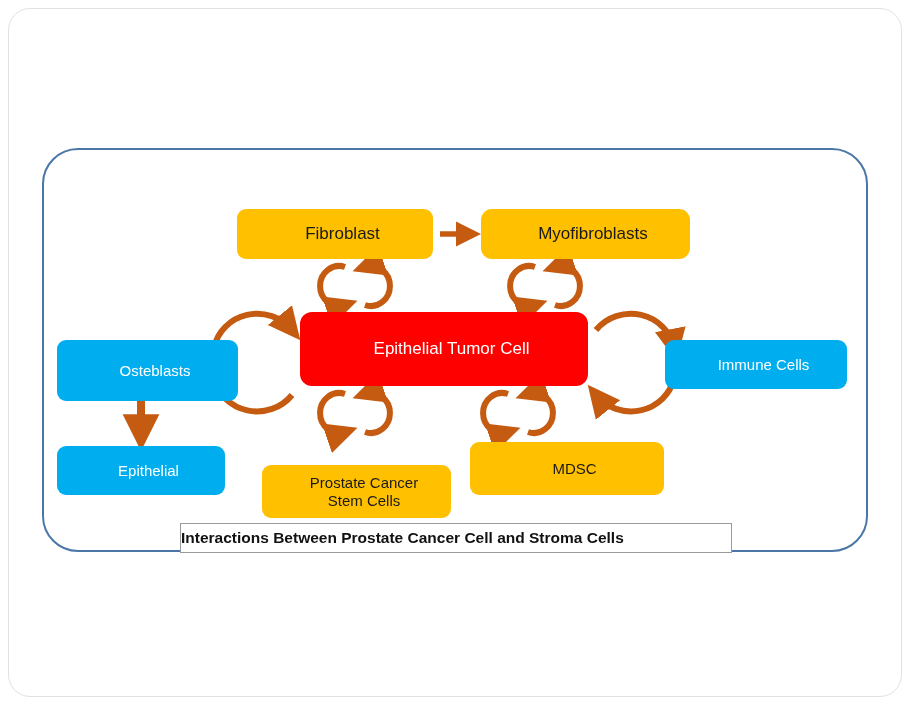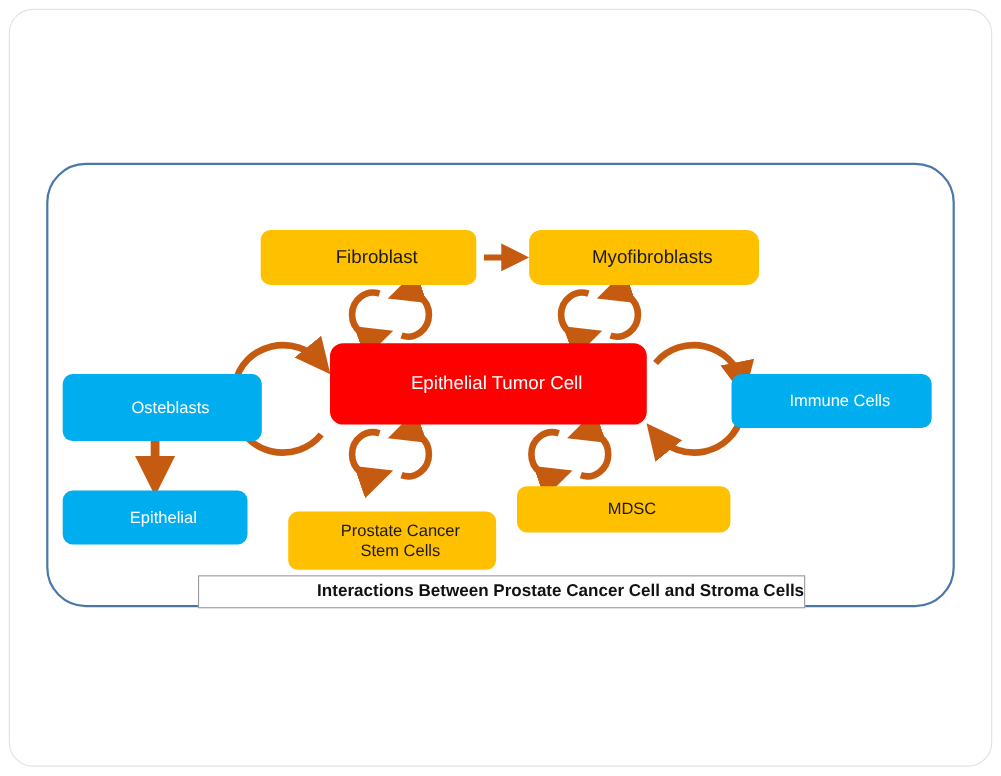--- a/index.html
+++ b/index.html
@@ -49,32 +49,32 @@
   .node-blue   { background: #00ADEE; color: #ffffff; }
   .node-red    { background: #FF0000; color: #ffffff; }
 
   #node-fibroblast      { left: 237px; top: 209px; width: 196px; height: 50px; font-size: 17px; }
   #node-myofibroblasts  { left: 481px; top: 209px; width: 209px; height: 50px; font-size: 17px; border-radius: 11px; }
   #node-tumor           { left: 300px; top: 312px; width: 288px; height: 74px; font-size: 17px; border-radius: 12px; }
   #node-osteblasts      { left: 57px;  top: 340px; width: 181px; height: 61px; font-size: 15px; }
   #node-osteclasts      { left: 57px;  top: 446px; width: 168px; height: 49px; font-size: 15px; }
   #node-immune          { left: 665px; top: 340px; width: 182px; height: 49px; font-size: 15px; }
   #node-pcsc            { left: 262px; top: 442px; width: 189px; height: 53px; font-size: 15px; margin-top: 23px; }
-  #node-mdsc            { left: 470px; top: 442px; width: 194px; height: 42px; font-size: 15px; }
+  #node-mdsc            { left: 470px; top: 442px; width: 194px; height: 53px; font-size: 15px; }
 
   .node span { display: block; }
 
   
   #caption {
     position: absolute;
     left: 180px; top: 523px;
     width: 552px; height: 30px;
     display: flex;
     align-items: center;
-    justify-content: flex-end;
+    justify-content: flex-start;
     background: #ffffff;
     border: 1px solid #9a9a9a;
     font-size: 15.5px;
     font-weight: bold;
     color: #111111;
     z-index: 8;
   }
   svg.arrows {
     position: absolute;
     left: 0; top: 0;

